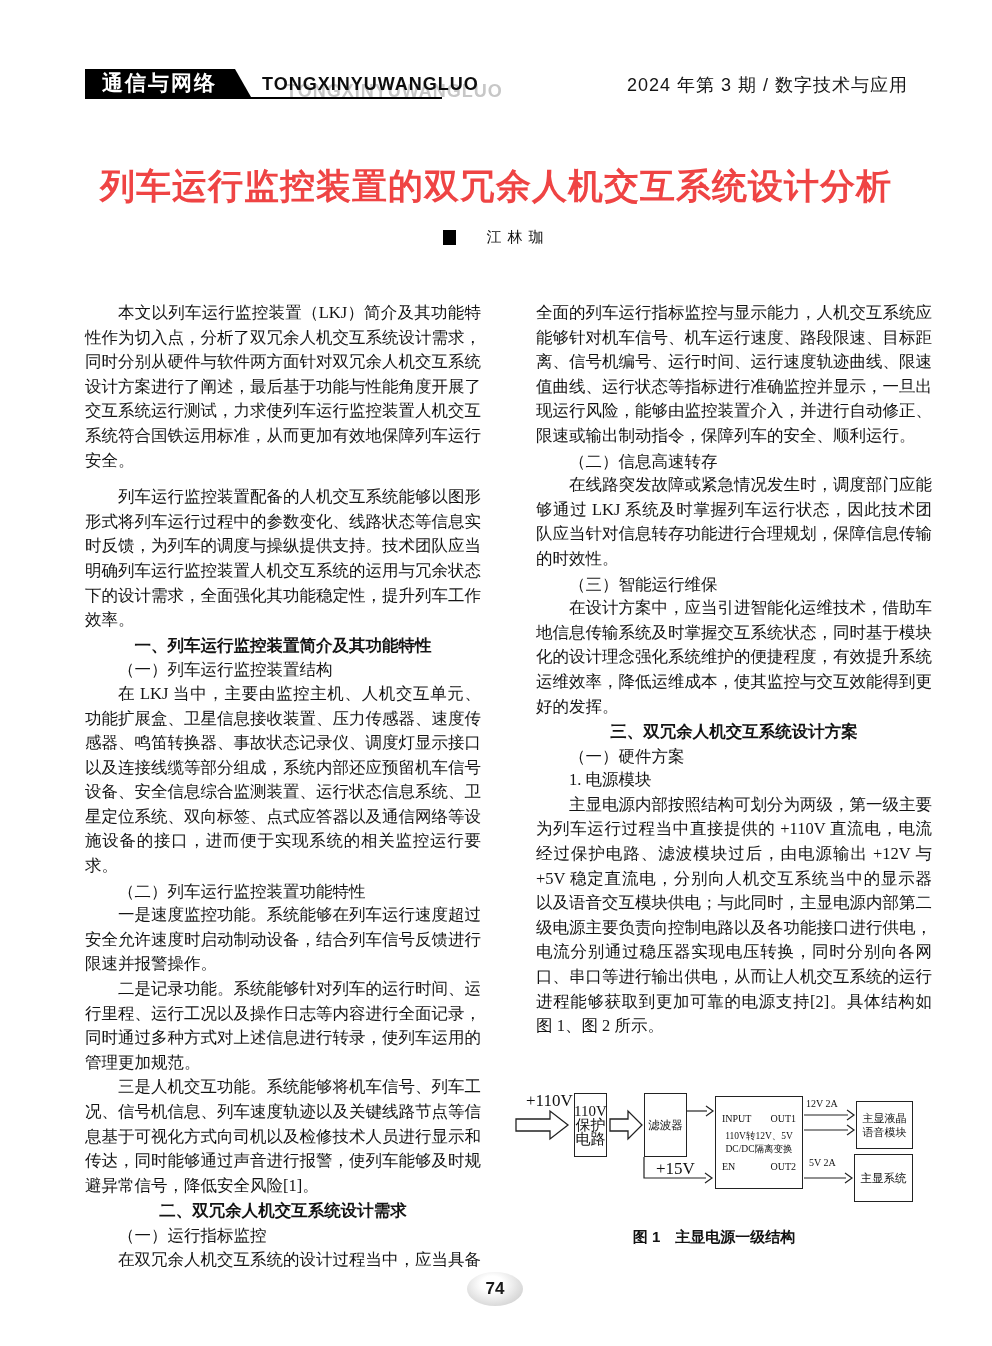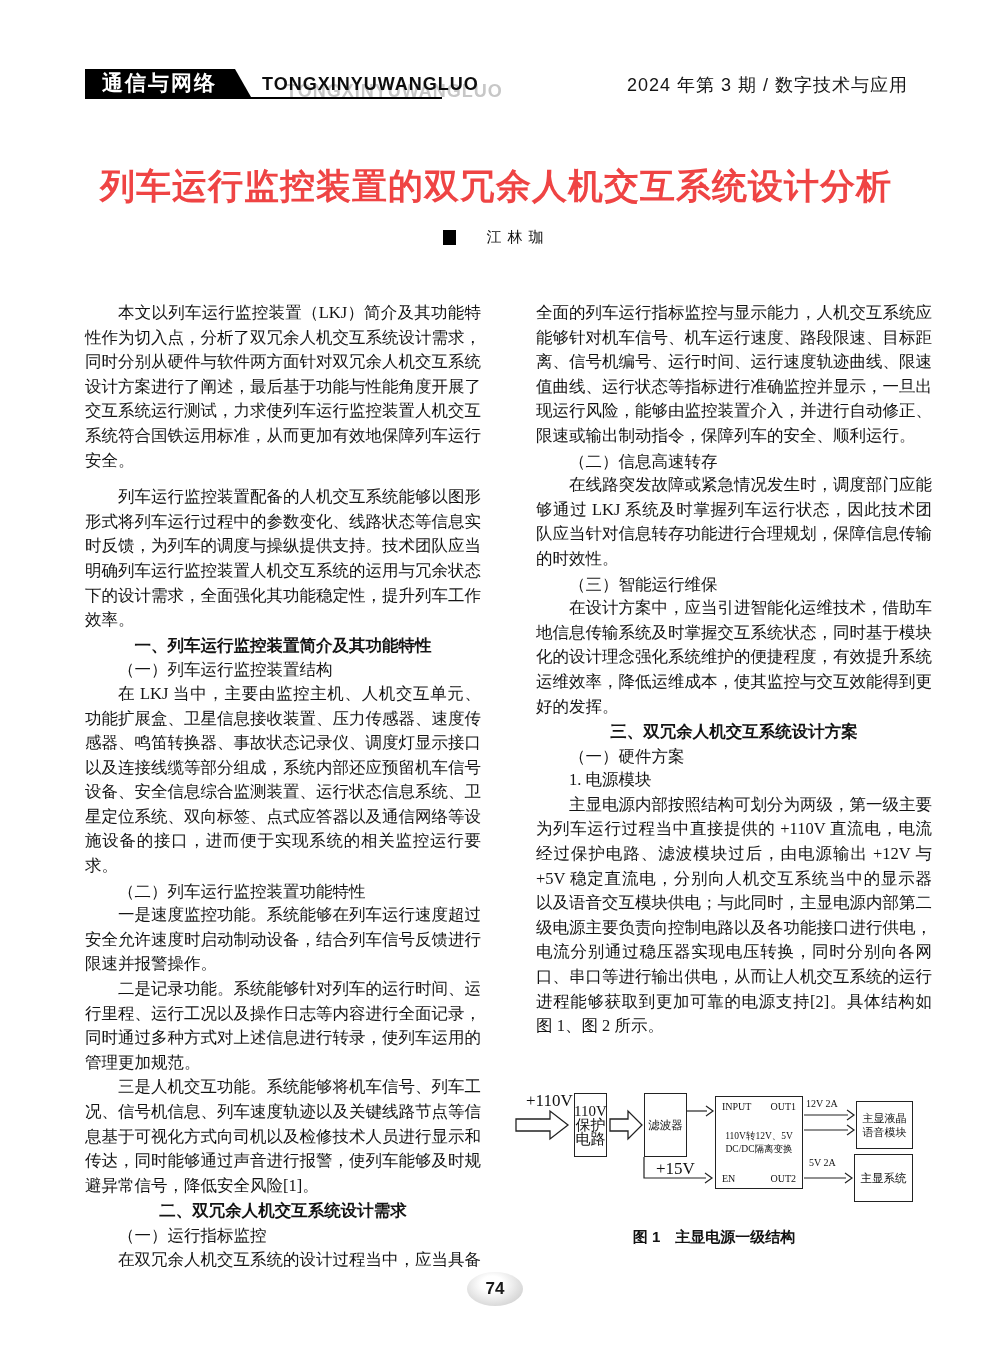--- a/index.html
+++ b/index.html
@@ -56,21 +56,21 @@
   .fig-box{
     position:absolute;border:1.4px solid #222;box-sizing:border-box;
     display:flex;align-items:center;justify-content:center;text-align:center;
     font-family:"Liberation Serif", serif;color:#111;background:#fff;
   }
   .fbox1{left:64px;top:7px;width:33px;height:64px;font-size:15px;line-height:14px;}
   .fbox2{left:134px;top:7px;width:43px;height:64px;font-size:11.5px;}
   .fbox3{
     left:205px;top:10px;width:88px;height:93px;
     flex-direction:column;justify-content:space-between;align-items:stretch;
-    padding:4px 6px;font-size:9.5px;
+    padding:16px 6px;font-size:9.5px;
   }
   .pin-row{display:flex;justify-content:space-between;font-size:10px;}
   .dcdc-center{text-align:center;font-size:9.5px;line-height:13px;}
   .fbox4{left:346px;top:15px;width:57px;height:48px;font-size:11px;line-height:14px;padding:2px;}
   .fbox5{left:344px;top:68px;width:59px;height:48px;font-size:11.5px;}
   .fig-label{position:absolute;font-family:"Liberation Serif", serif;font-size:17px;color:#111;white-space:nowrap;}
   .lbl-in{left:16px;top:5px;}
   .lbl-en{left:146px;top:73px;}
   .lbl-12v{left:296px;top:12px;font-size:10px;}
   .lbl-5v{left:299px;top:71px;font-size:10px;}

